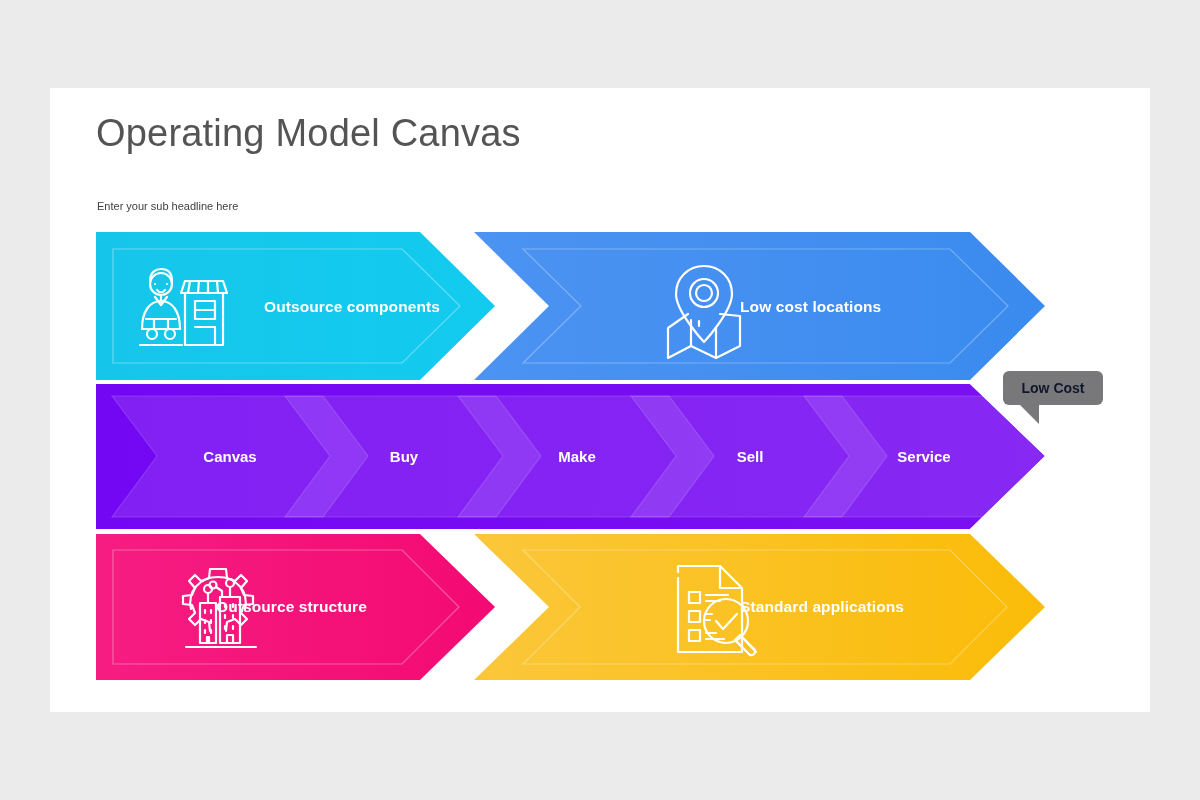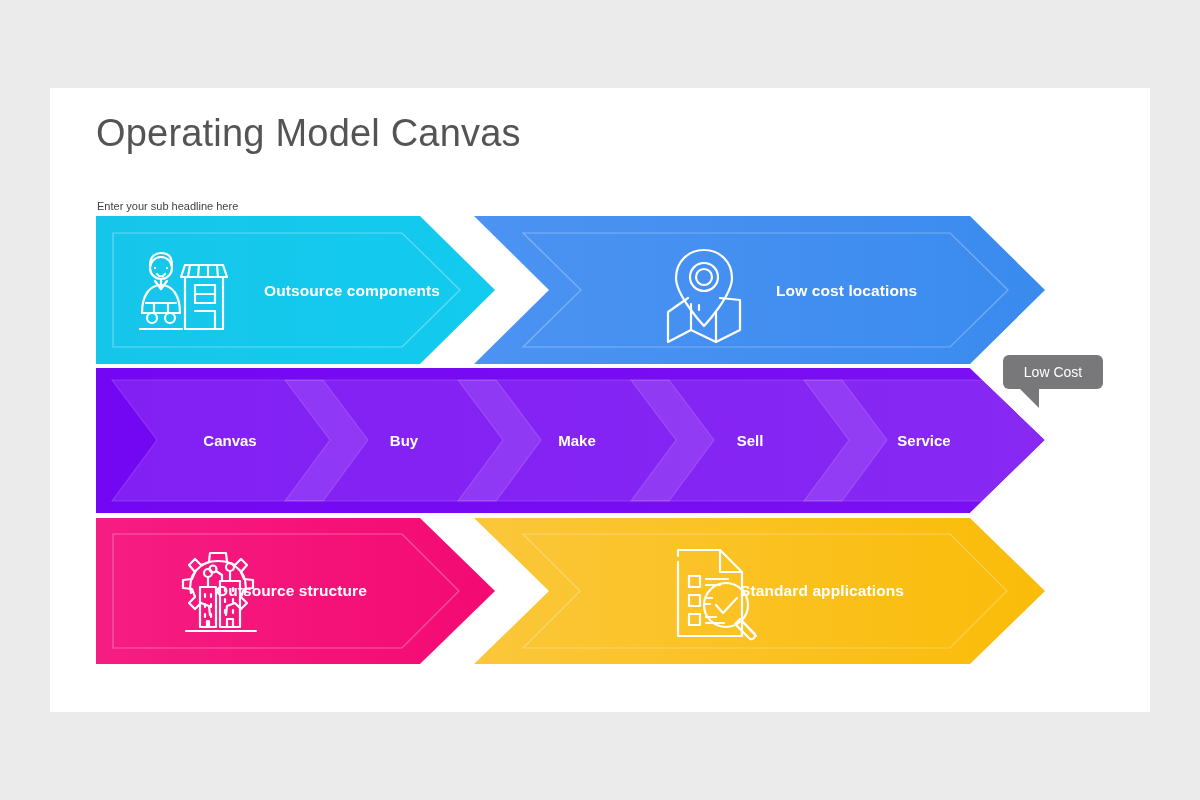--- a/index.html
+++ b/index.html
@@ -24,21 +24,21 @@
   }
   #subtitle {
     position:absolute; left:47px; top:84px;
     font-size:11px; font-weight:400; color:#404040;
     white-space:nowrap;
     margin-top:28px;
   }
 
   
   #diagram {
-    position:absolute; left:0; top:0;
+    position:absolute; left:0; top:16px;
     width:1125px; height:624px;
   }
   #diagram svg { display:block; width:1100px; height:624px; }
 
   .row-label {
     position:absolute;
     font-size:15.5px; font-weight:bold; color:#ffffff;
     white-space:nowrap; letter-spacing:0.1px;
   }
   .step-label {
@@ -51,21 +51,21 @@
   
   #callout {
     position:absolute;
     left:953px; top:267px;
     width:100px; height:34px;
     background:#78787a;
     border-radius:6px;
     display:flex; align-items:center; justify-content:center;
   }
   #callout-text {
-    font-size:14px; font-weight:normal; color:#ffffff; white-space:nowrap;
+    font-size:14px; font-weight:bold; color:#0f172a; white-space:nowrap;
   }
   #callout-tail {
     position:absolute; left:957px; top:298px;
     width:0; height:0;
     border-left:10px solid transparent;
     border-right:22px solid #78787a;
     border-bottom:22px solid transparent;
   }
 </style>
 </head>
@@ -199,21 +199,21 @@
         <path d="M34,69 L44,69 M34,75 L52,75"></path>
         <circle cx="54" cy="57" r="22" fill="none"></circle>
         <path d="M44,57 L51,65 L65,50"></path>
         <path d="M70,73 L84,88"></path>
         <path d="M68,71 L83,86 a4,4 0 0,1 -5,5 L63,76 Z"></path>
       </g>
     </svg>
 
     <span class="row-label" style="left:214px; top:194px;">Outsource components</span>
 
-    <span class="row-label" style="left:690px; top:194px;margin-left:36px;">Low cost locations</span>
+    <span class="row-label" style="left:690px; top:194px;">Low cost locations</span>
 
     <span class="row-label" style="left:166px; top:494px;">Outsource structure</span>
 
     <span class="row-label" style="left:690px; top:494px;">Standard applications</span>
 
     <span class="step-label" style="left:180px; top:344px;">Canvas</span>
     <span class="step-label" style="left:354px; top:344px;text-align:right;">Buy</span>
     <span class="step-label" style="left:527px; top:344px;">Make</span>
     <span class="step-label" style="left:700px; top:344px;">Sell</span>
     <span class="step-label" style="left:874px; top:344px;">Service</span>

